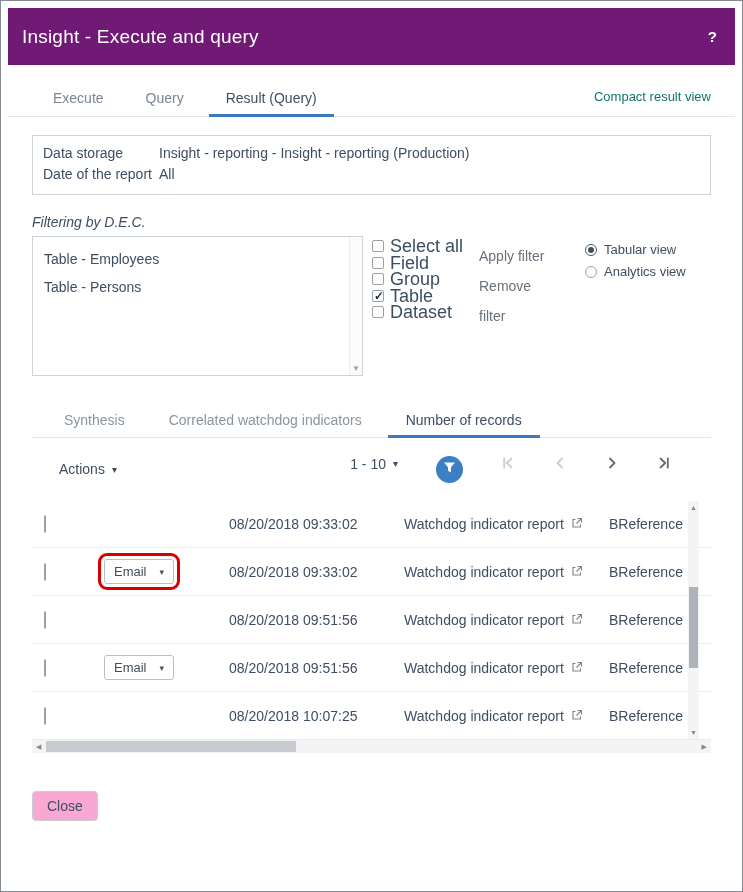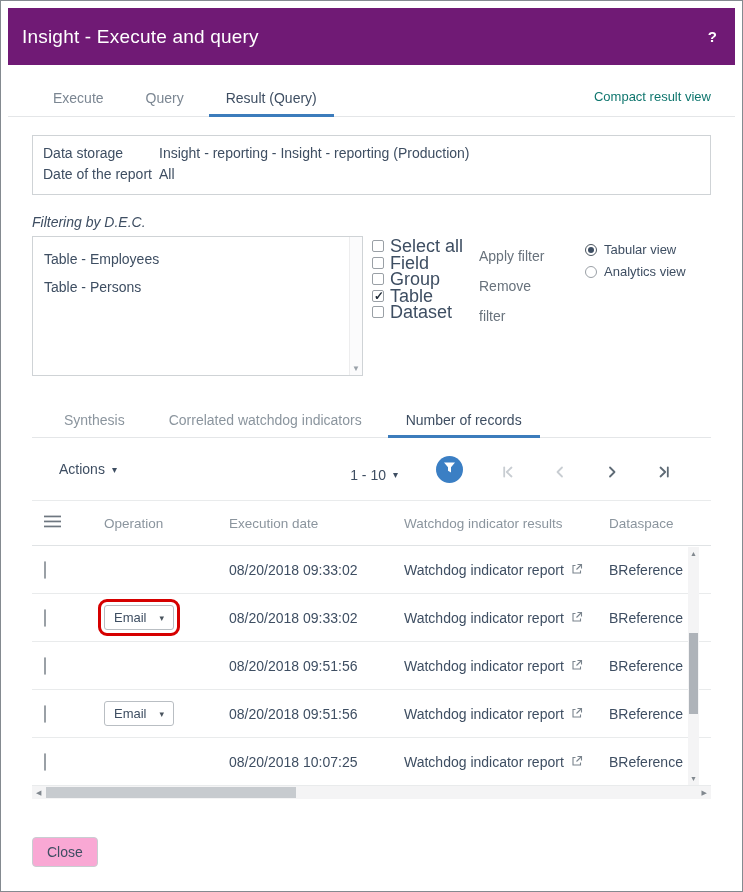--- a/index.html
+++ b/index.html
@@ -45,21 +45,21 @@
   .radio.on::after { content:""; position:absolute; left:2px; top:2px; width:6px; height:6px; border-radius:50%; background:#3e4e62; }
 
   .result-tabs { display:flex; margin-top:28px; border-bottom:1px solid #e4e6e8; padding-left:10px; }
   .rtab { padding:8px 22px 9px; font-size:14px; color:#8b959e; position:relative; cursor:pointer; white-space:nowrap; }
   .rtab.on { color:#3e4e62; }
   .rtab.on::after { content:""; position:absolute; left:4px; right:4px; bottom:-1px; height:3px; background:#3c7cbc; }
 
   .toolbar { display:flex; align-items:center; height:62px; padding-left:27px; padding-right:40px; }
   .actions { display:flex; align-items:center; gap:7px; font-size:14px; cursor:pointer; }
   .caret { font-size:10px; color:#3e4e62; }
-  .pager { margin-left:auto; display:flex; align-items:flex-end; gap:38px; }
+  .pager { margin-left:auto; display:flex; align-items:flex-start; gap:38px; }
   .range { display:flex; align-items:center; gap:7px; font-size:14px; cursor:pointer; }
   .filter-btn { width:27px; height:27px; border-radius:50%; background:#3b7fc4; display:flex; align-items:center; justify-content:center; cursor:pointer; }
   .nav { display:flex; cursor:pointer; }
 
   .c-check { width:64px; flex:none; padding-left:12px; }
   .c-op { width:125px; flex:none; padding-left:8px; }
   .c-date { width:175px; flex:none; padding-left:8px; }
   .c-result { width:205px; flex:none; padding-left:8px; display:flex; align-items:center; gap:7px; }
   .c-space { flex:1; padding-left:8px; }
 
@@ -214,35 +214,20 @@
           <span>
             <svg width="14" height="14" viewBox="0 0 14 14">
                 <path d="M3.5 2.5 L8.2 7 L3.5 11.5" fill="none" stroke="#5e6a75" stroke-width="1.8" stroke-linecap="round" stroke-linejoin="round"></path>
                 <path d="M10.8 2.5 V11.5" stroke="#5e6a75" stroke-width="1.8" stroke-linecap="round"></path>
               </svg>
           </span>
         </span>
       </div>
     </div>
 
-    <div class="thead">
-      <div class="c-check">
-        <span>
-          <svg width="17" height="13" viewBox="0 0 17 13">
-              <rect x="0" y="0.6" width="17" height="1.7" fill="#6e7780"></rect>
-              <rect x="0" y="5.6" width="17" height="1.7" fill="#6e7780"></rect>
-              <rect x="0" y="10.6" width="17" height="1.7" fill="#6e7780"></rect>
-            </svg>
-        </span>
-      </div>
-      <div class="c-op">Operation</div>
-      <div class="c-date">Execution date</div>
-      <div class="c-result">Watchdog indicator results</div>
-      <div class="c-space">Dataspace</div>
-    </div>
 
     <div class="rows-wrap">
       <div>
           <div class="trow">
     <div class="c-check">
       <span class="checkbox"></span>
     </div>
     <div class="c-op">
       
     </div>

